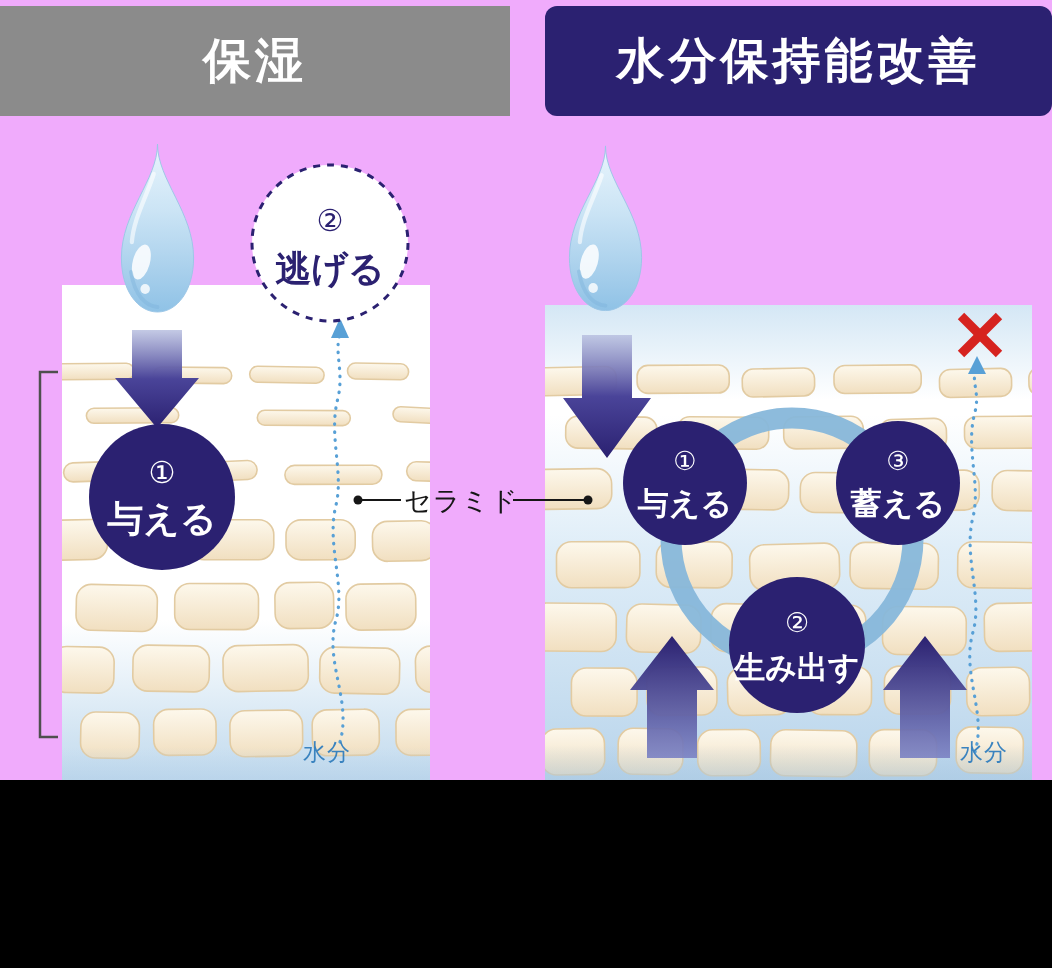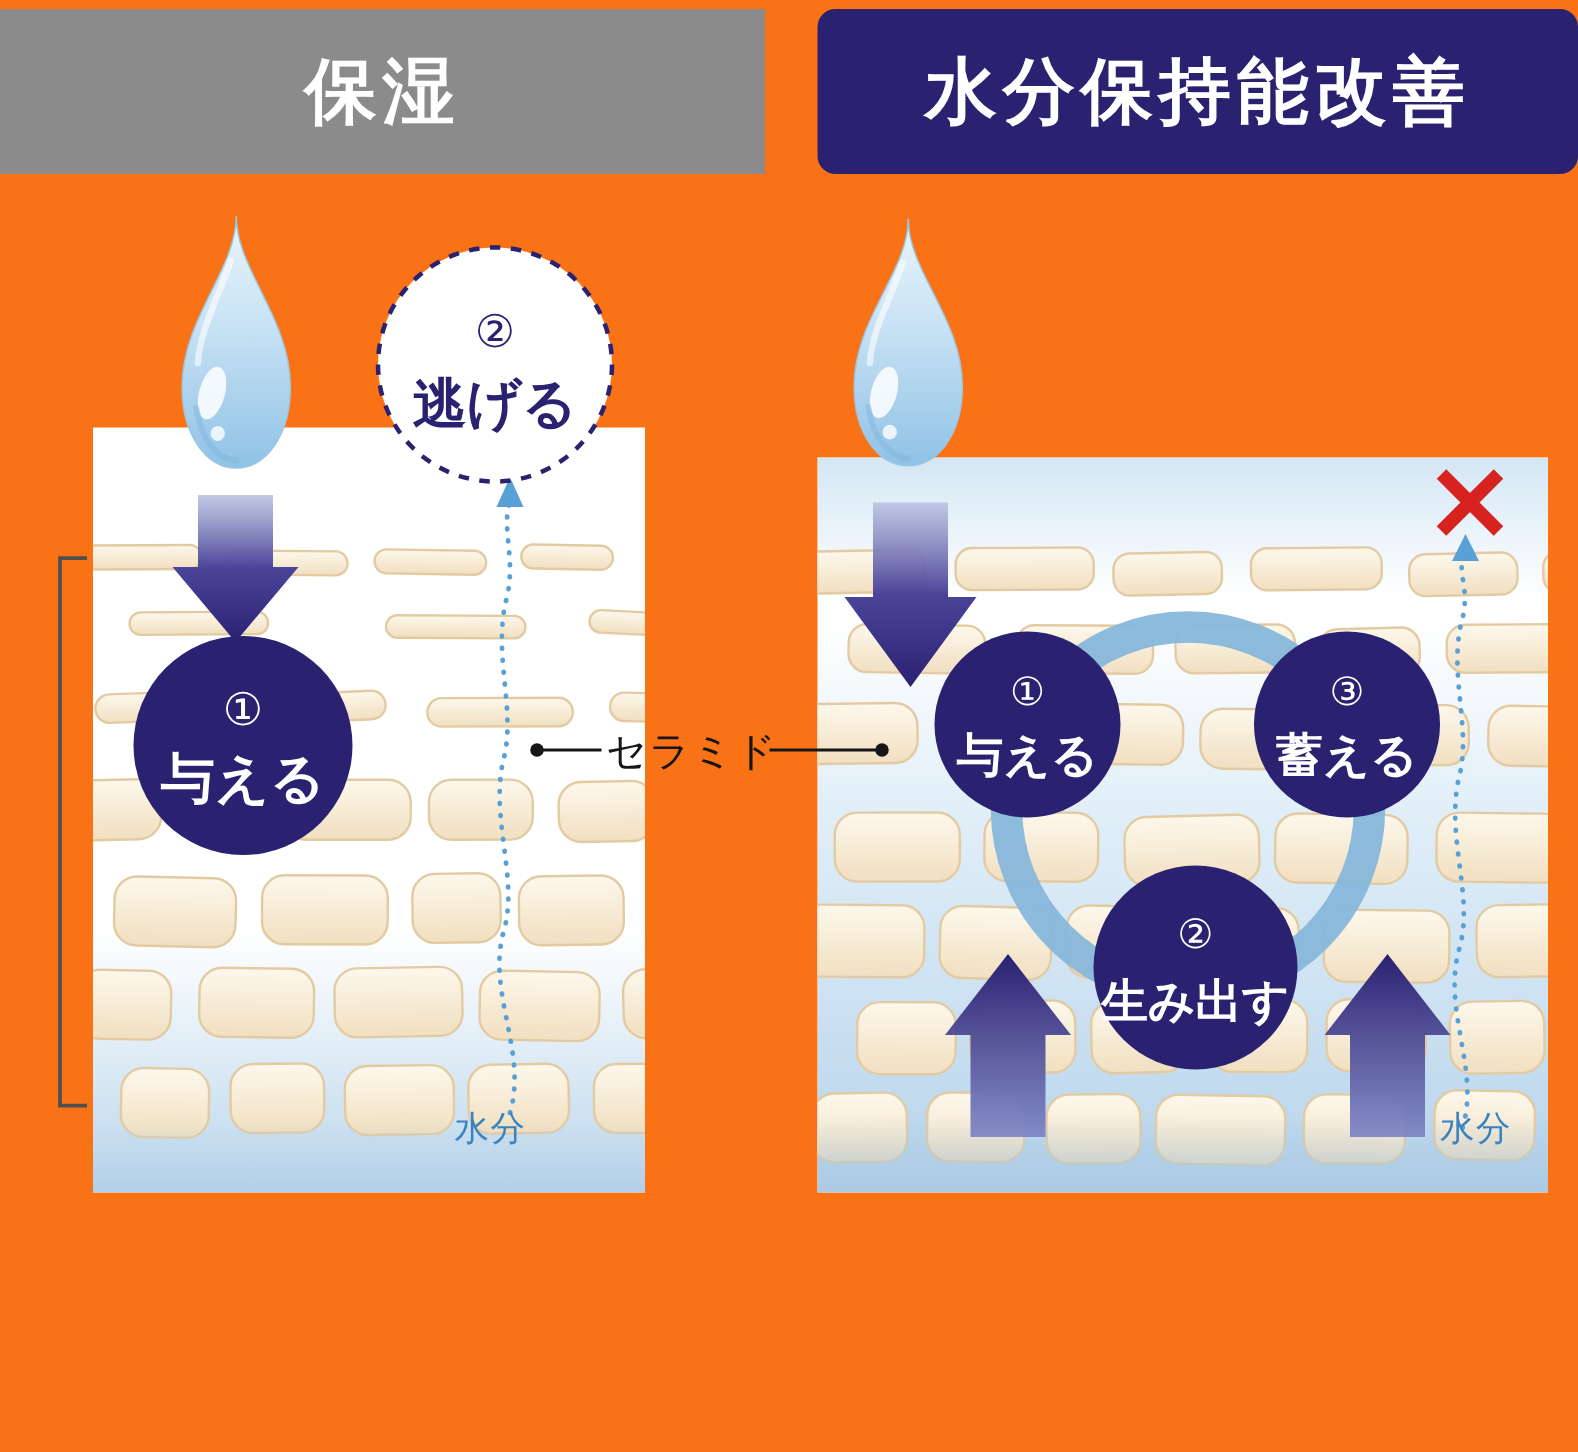--- a/index.html
+++ b/index.html
@@ -1,17 +1,17 @@
 <!DOCTYPE html>
 <html><head>
 <meta charset="utf-8">
 <style>
   html,body{margin:0;padding:0;background:#000;}
   .stage{
-    position:relative;width:1052px;height:968px;background:#f97316;overflow:hidden;
+    position:relative;width:1052px;height:780px;background:#f0abfc;overflow:hidden;
     font-family:"Liberation Sans","DejaVu Sans",sans-serif;
   }
   .hdr{
     position:absolute;top:6px;height:110px;display:flex;align-items:center;justify-content:center;
     color:#fff;font-weight:700;font-size:48px;letter-spacing:4px;
   }
   .hdr-left{left:0;width:510px;background:#8b8b8b;}
   .hdr-right{left:545px;width:507px;background:#2b2171;border-radius:12px;}
   .panel{position:absolute;background:#fff;}
   .panel-left{left:62px;top:285px;width:368px;height:510px;}

